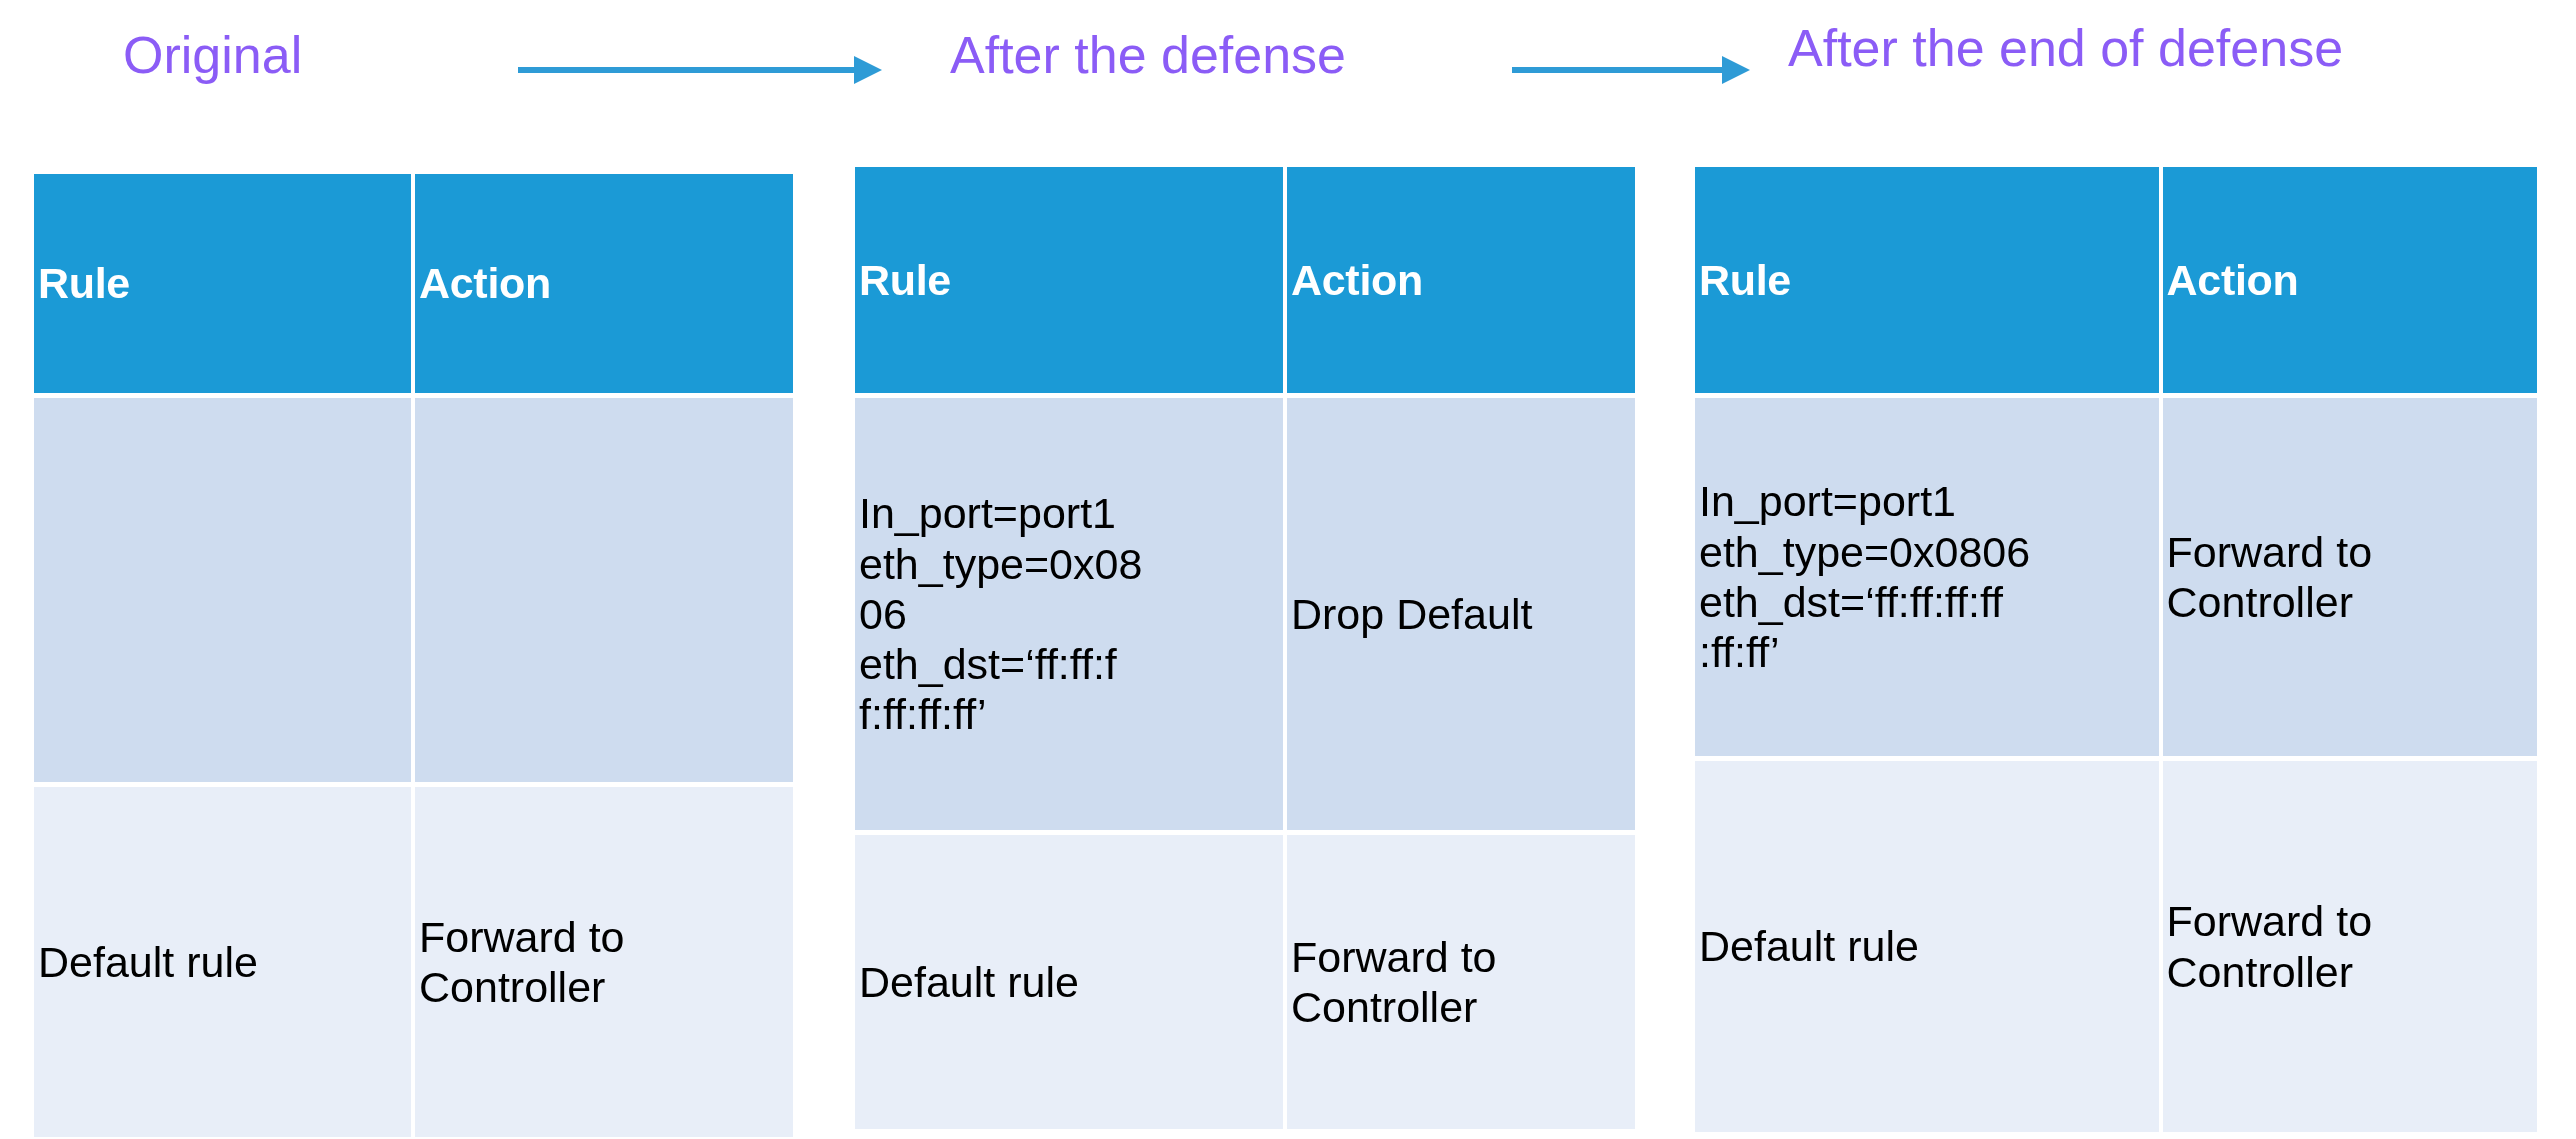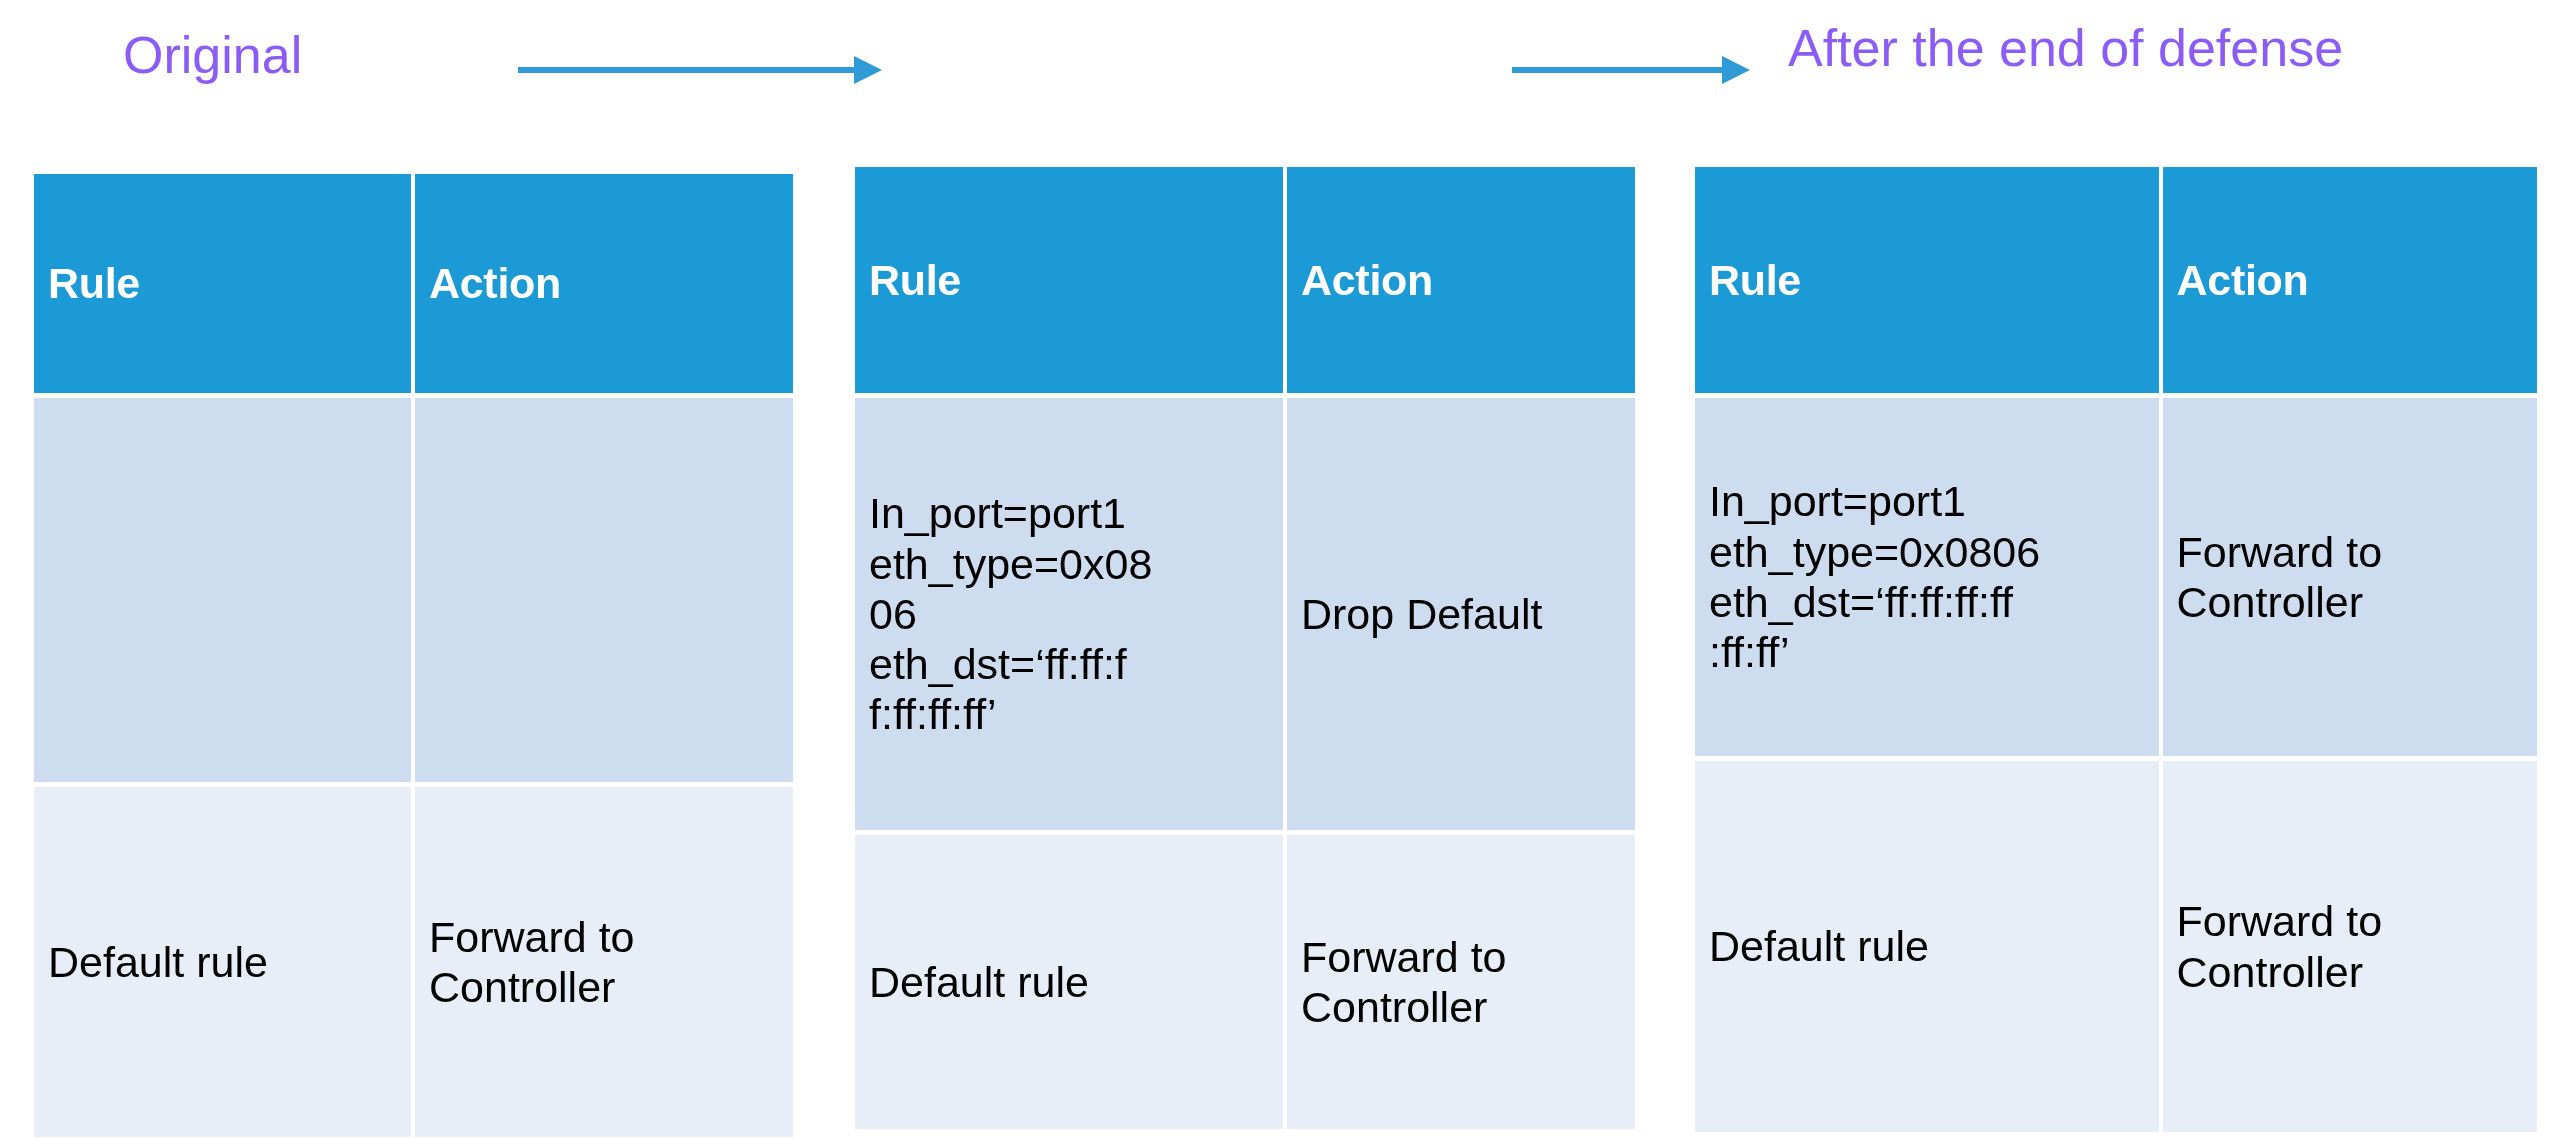--- a/index.html
+++ b/index.html
@@ -63,21 +63,21 @@
 
   
   .tbl {
     position: absolute;
     border-collapse: separate;
     border-spacing: 0;
     table-layout: fixed;
   }
   .tbl td, .tbl th {
     vertical-align: middle;
-    padding: 0 14px;
+    padding: 0 4px;
     box-sizing: border-box;
     border-right: 4.2px solid #ffffff;
     border-bottom: 5.6px solid #ffffff;
     overflow: hidden;
   }
   .tbl td:last-child, .tbl th:last-child { border-right: none; margin-top: 35px; }
   .tbl tr:last-child td { border-bottom: none; }
 
   .hdr-cell {
     background: #1B9AD6;
@@ -123,20 +123,21 @@
   #table-after-end tr.r-1   td { height: 363px; }
   #table-after-end tr.r-2   td { height: 371px; }
 </style>
 </head>
 <body>
 
 <div id="canvas">
 
   <div class="title" id="title-original">Original</div>
 
+  <div class="title" id="title-after-defense">After the defense</div>
 
   <div class="title" id="title-after-end">After the end of defense</div>
 
   <div class="arrow" id="arrow-1">
     <div class="shaft"></div>
     <div class="head"></div>
   </div>
 
   <div class="arrow" id="arrow-2">
     <div class="shaft"></div>

